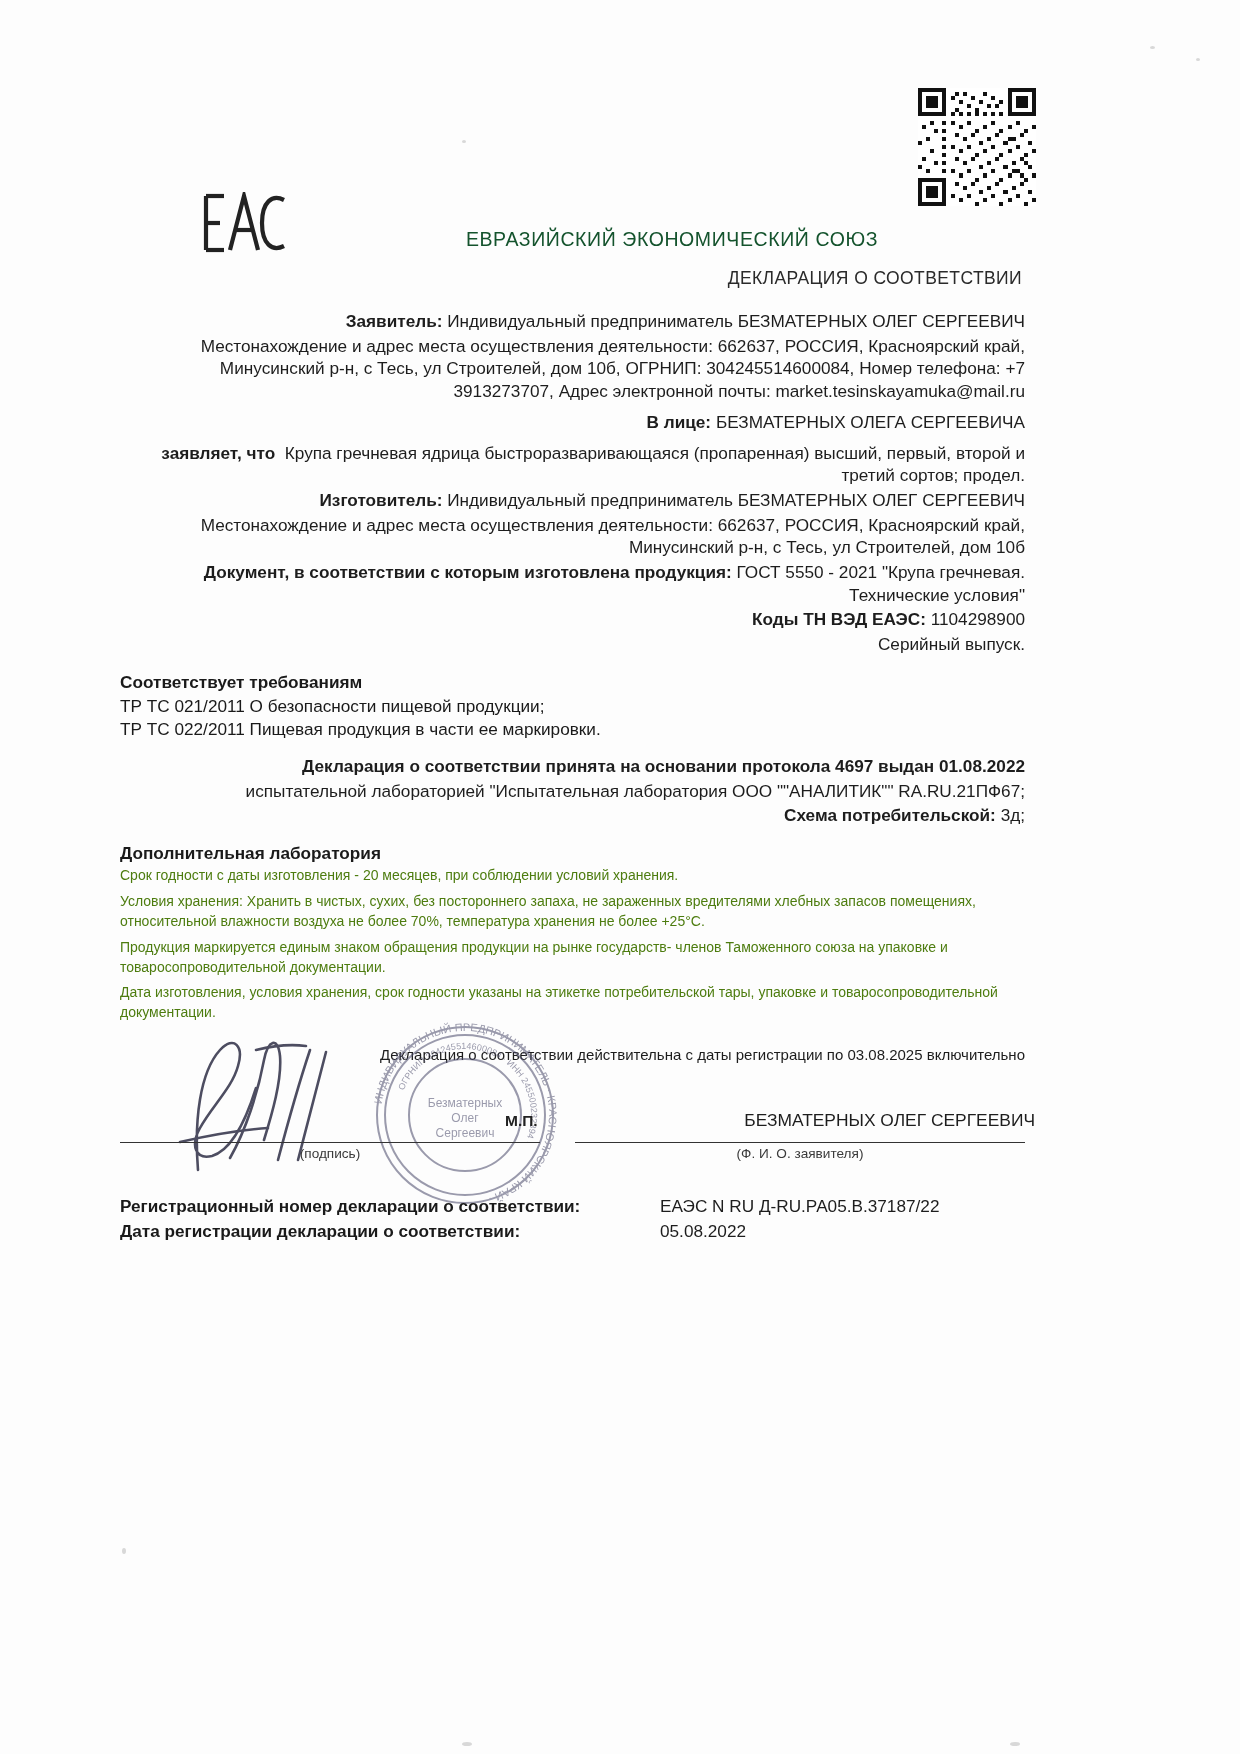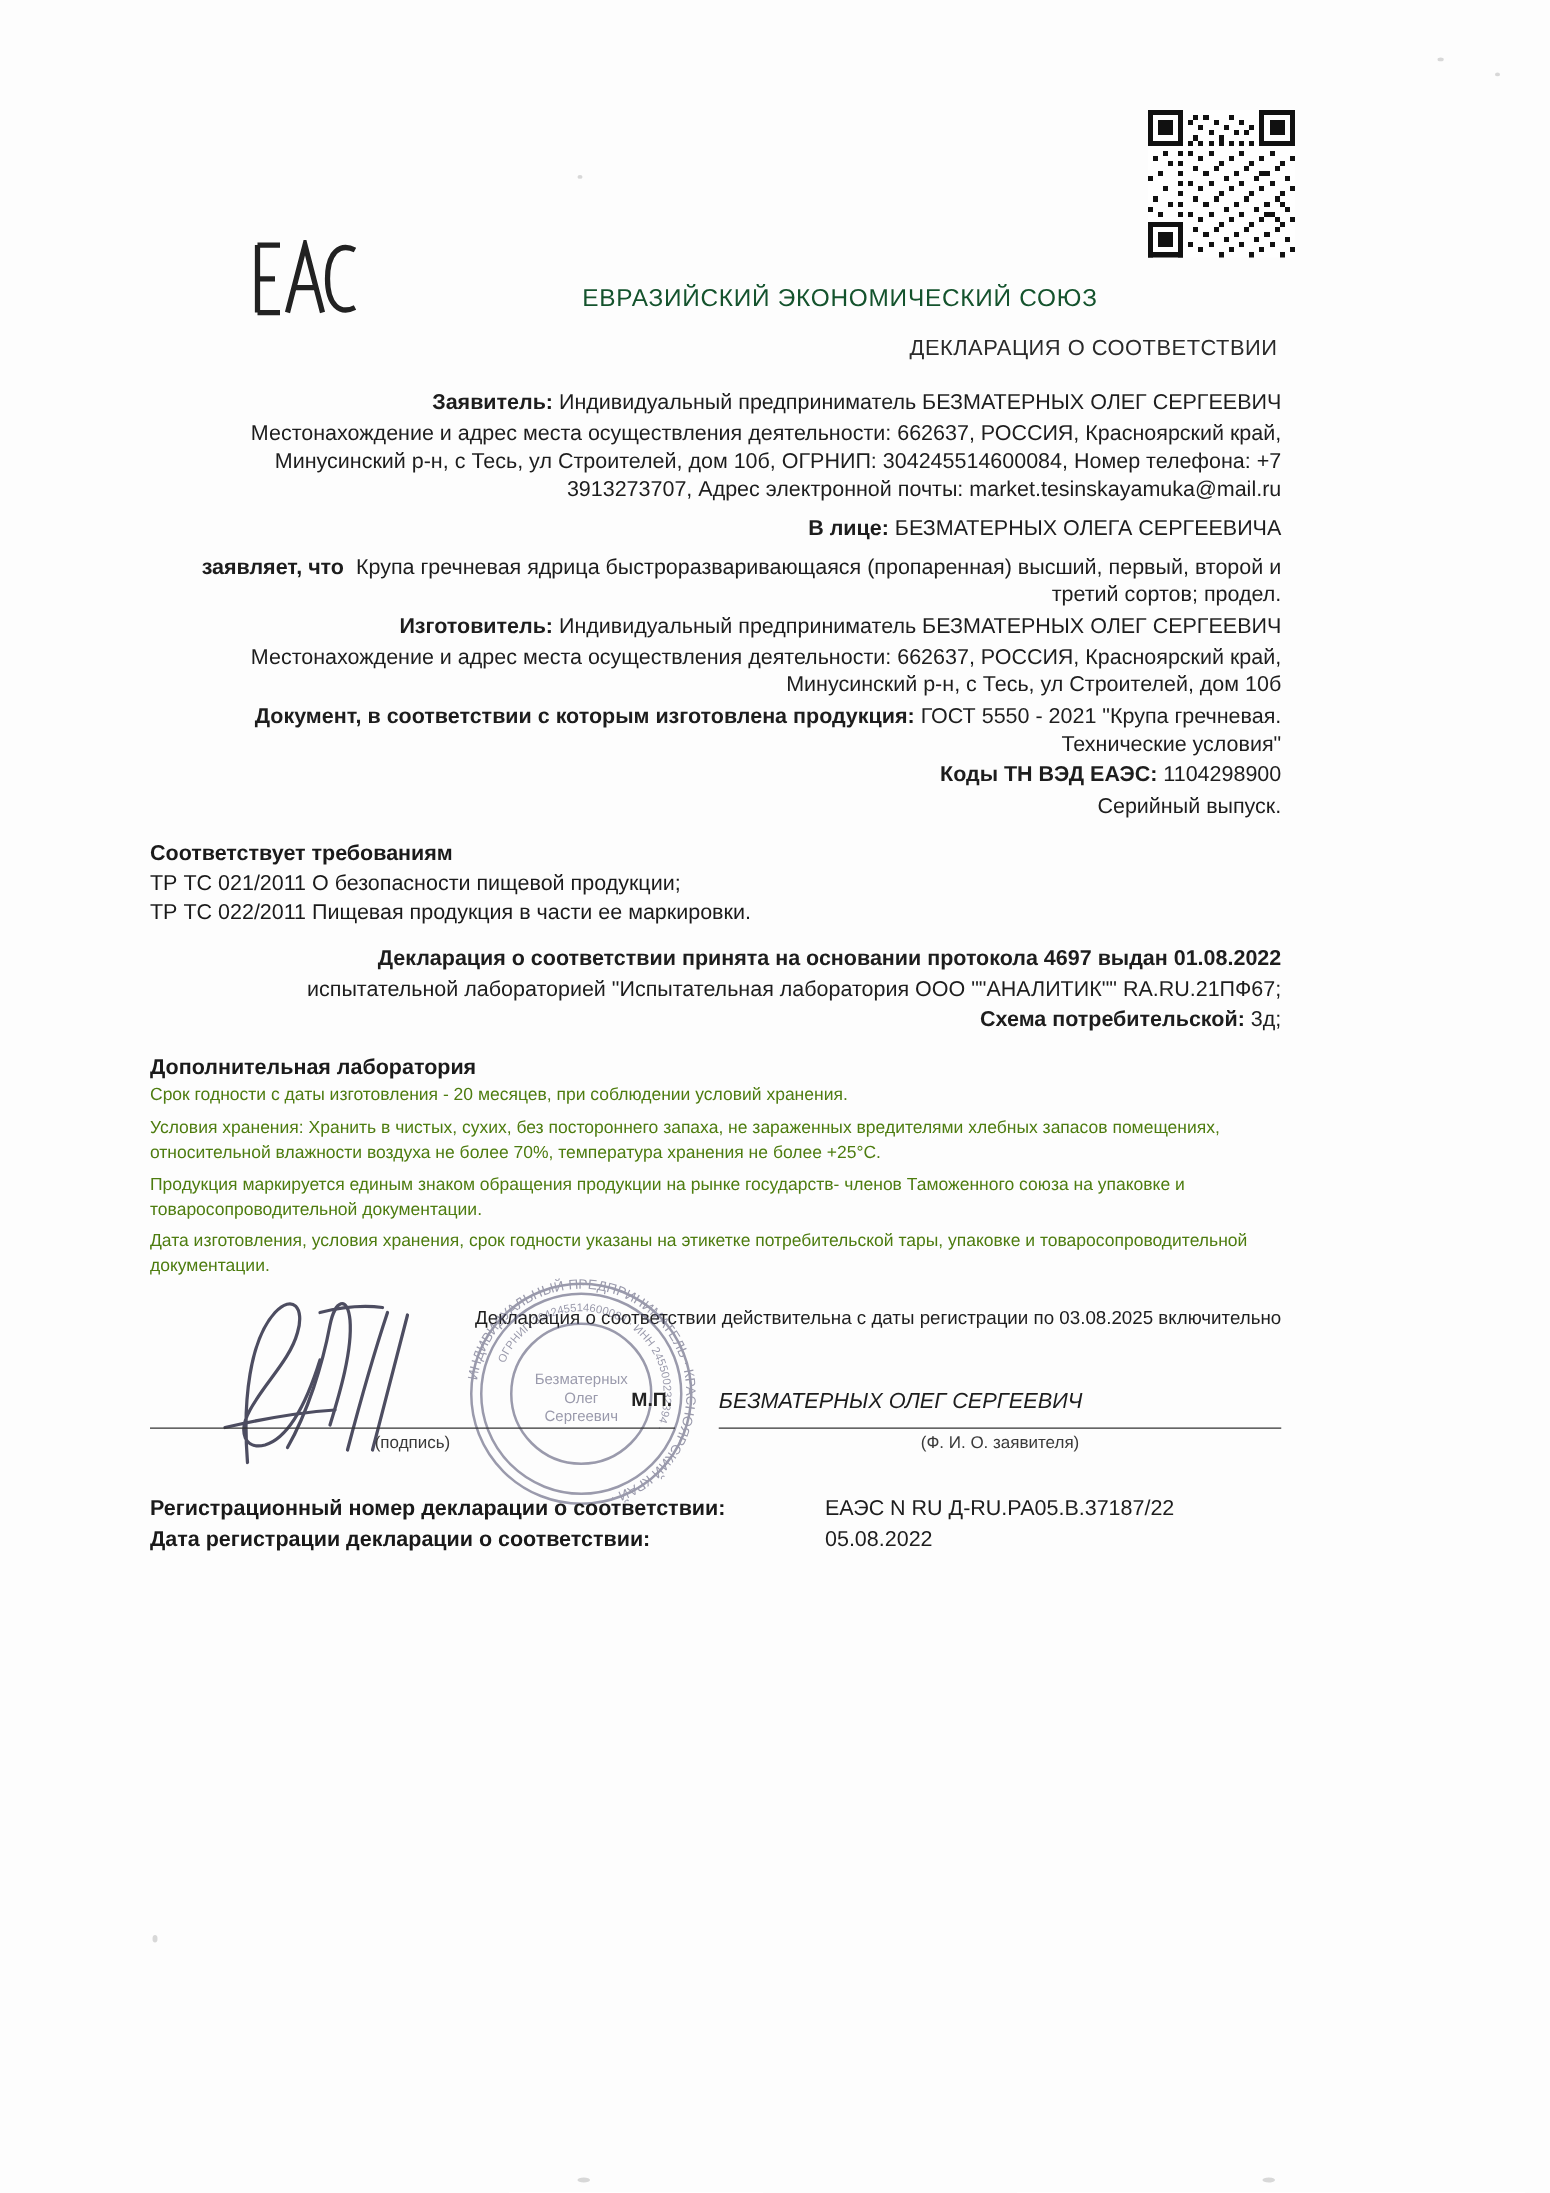--- a/index.html
+++ b/index.html
@@ -145,24 +145,23 @@
     width: 450px;
     text-align: center;
     font-size: 13.6px;
     color: #3a3a3a;
   }
   .sig-name {
     position: absolute;
     top: 50px;
     left: 455px;
     width: 460px;
-    text-align: left;
+    text-align: right;
     font-size: 17.4px;
     color: #1d1d1d;
-    font-style: italic;
   }
   .mp {
     position: absolute;
     top: 52px;
     left: 385px;
     font-size: 15.5px;
     font-weight: bold;
     color: #222;
   }
 

